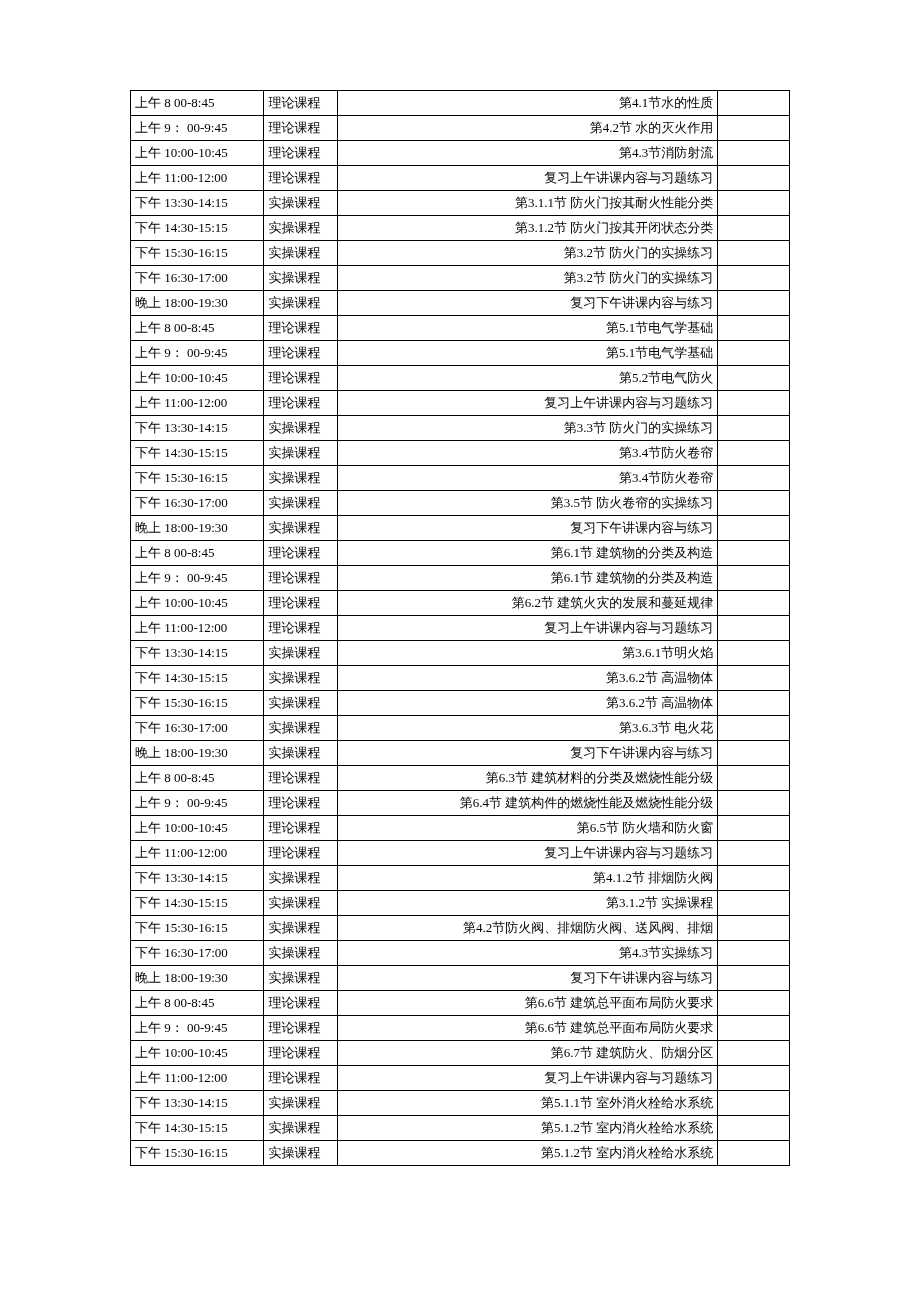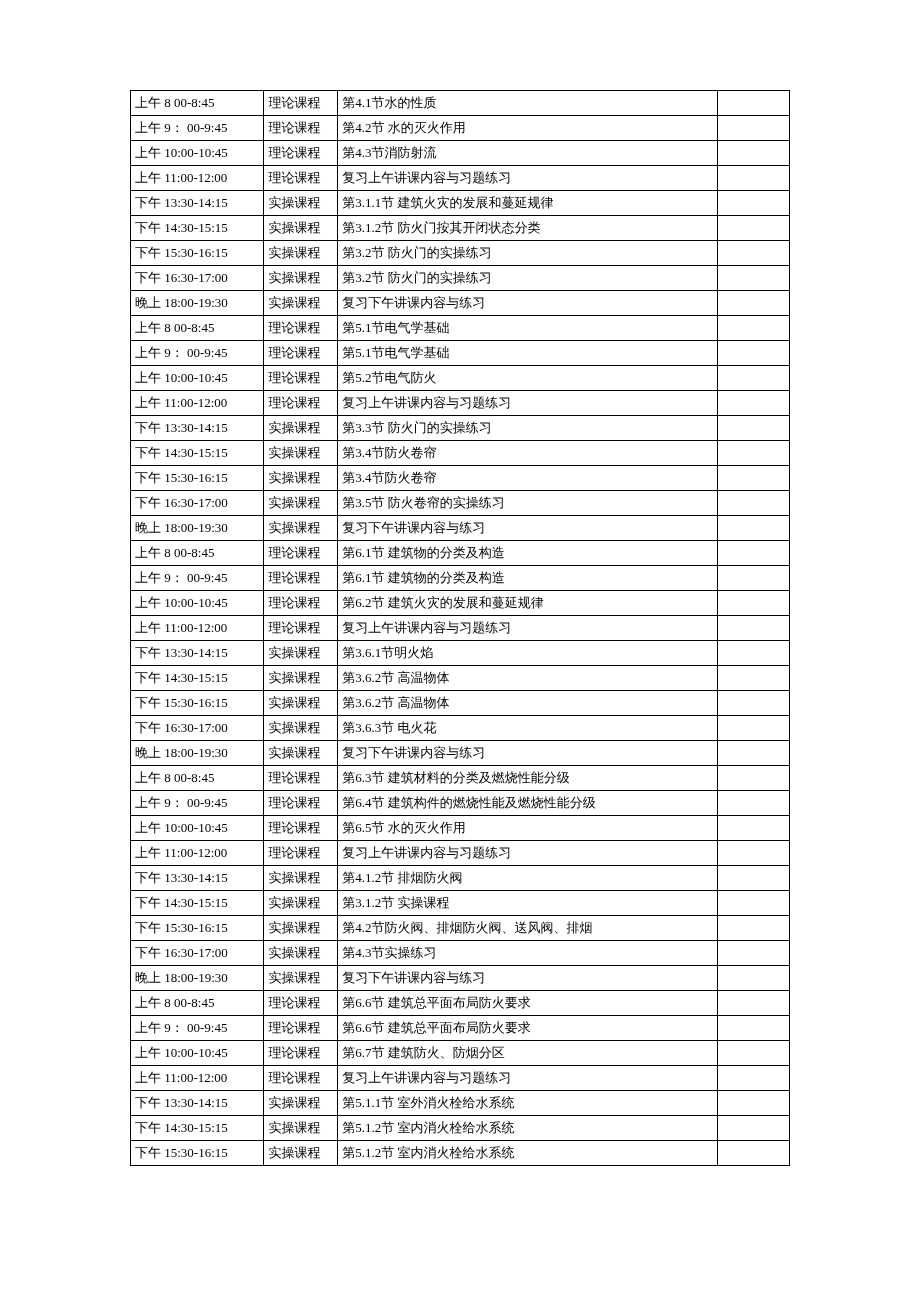--- a/index.html
+++ b/index.html
@@ -20,21 +20,21 @@
       padding: 3px 4px;
       font-size: 13px;
       color: #000;
       height: 25px;
       vertical-align: middle;
       overflow: hidden;
       white-space: nowrap;
     }
     .col-time { width: 130px; }
     .col-type { width: 72px; font-family: Liberation Mono, monospace; }
-    .col-content { width: 370px; }
+    .col-content { width: 370px; text-align: right; }
     .col-empty { width: 70px; }
   </style>
 </head>
 <body>
 
 <table>
   <tbody id="table-body">
       <tr>
         <td class="col-time">上午 8 00-8:45</td>
         <td class="col-type">理论课程</td>
@@ -55,21 +55,21 @@
       </tr>
       <tr>
         <td class="col-time">上午 11:00-12:00</td>
         <td class="col-type">理论课程</td>
         <td class="col-content">复习上午讲课内容与习题练习</td>
         <td class="col-empty"></td>
       </tr>
       <tr>
         <td class="col-time">下午 13:30-14:15</td>
         <td class="col-type">实操课程</td>
-        <td class="col-content">第3.1.1节 建筑火灾的发展和蔓延规律</td>
+        <td class="col-content">第3.1.1节 防火门按其耐火性能分类</td>
         <td class="col-empty"></td>
       </tr>
       <tr>
         <td class="col-time">下午 14:30-15:15</td>
         <td class="col-type">实操课程</td>
         <td class="col-content">第3.1.2节 防火门按其开闭状态分类</td>
         <td class="col-empty"></td>
       </tr>
       <tr>
         <td class="col-time">下午 15:30-16:15</td>
@@ -205,21 +205,21 @@
       </tr>
       <tr>
         <td class="col-time">上午 9： 00-9:45</td>
         <td class="col-type">理论课程</td>
         <td class="col-content">第6.4节   建筑构件的燃烧性能及燃烧性能分级</td>
         <td class="col-empty"></td>
       </tr>
       <tr>
         <td class="col-time">上午 10:00-10:45</td>
         <td class="col-type">理论课程</td>
-        <td class="col-content">第6.5节 水的灭火作用</td>
+        <td class="col-content">第6.5节 防火墙和防火窗</td>
         <td class="col-empty"></td>
       </tr>
       <tr>
         <td class="col-time">上午 11:00-12:00</td>
         <td class="col-type">理论课程</td>
         <td class="col-content">复习上午讲课内容与习题练习</td>
         <td class="col-empty"></td>
       </tr>
       <tr>
         <td class="col-time">下午 13:30-14:15</td>

